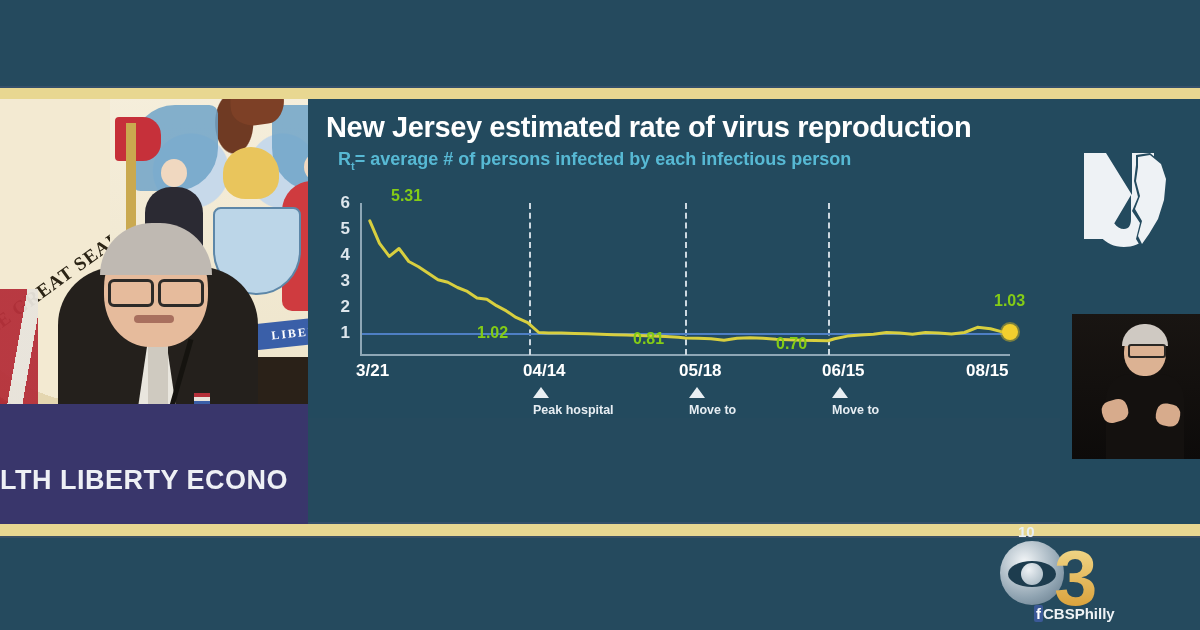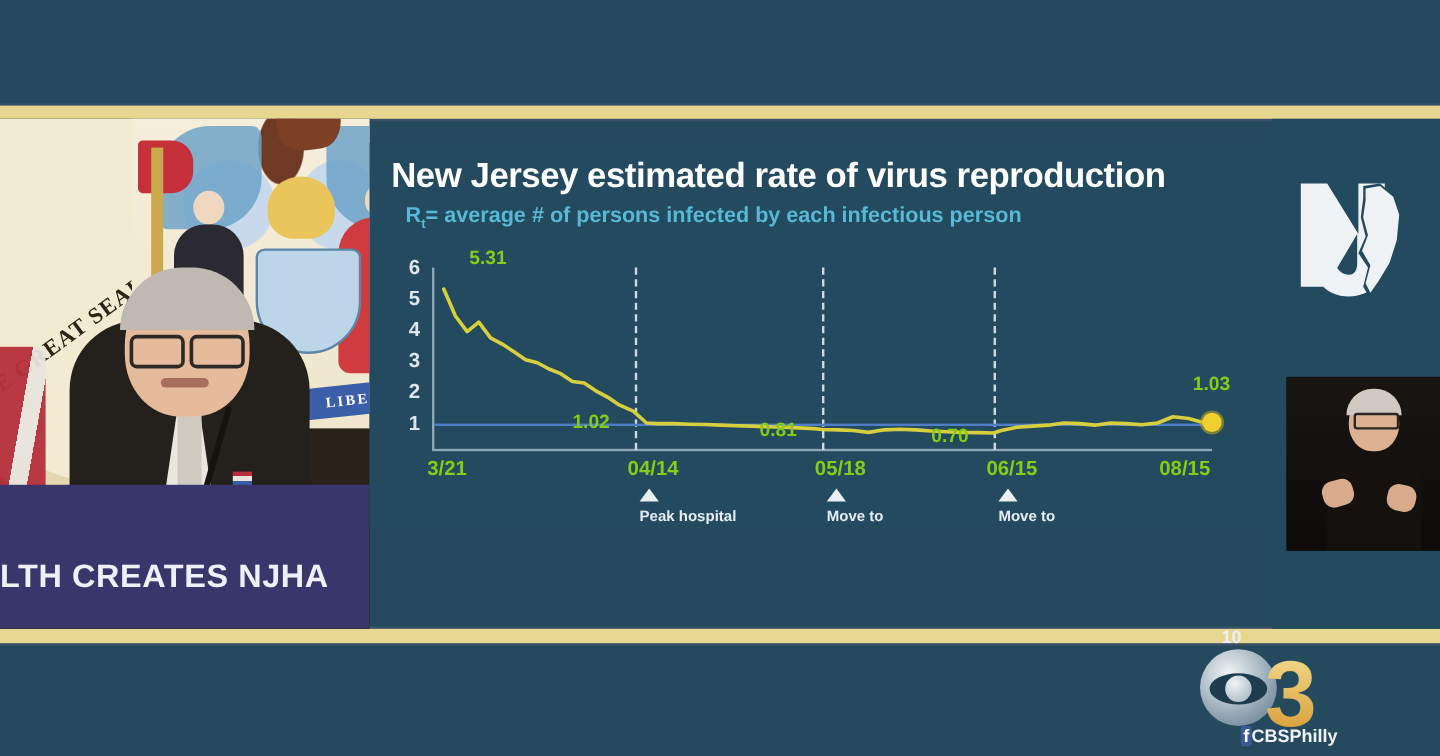--- a/index.html
+++ b/index.html
@@ -64,21 +64,21 @@
         background:linear-gradient(#b5303a 0 34%,#e8e4dc 34% 66%,#3a5fa8 66% 100%);}
   .pocket{position:absolute;left:196px;top:338px;width:32px;height:18px;background:#e3c95c;border-radius:3px;}
   .bottle{position:absolute;left:30px;top:352px;width:28px;height:48px;background:#eef1f3;border-radius:5px 5px 3px 3px;}
   .bottle::before{content:"";position:absolute;left:4px;top:16px;width:20px;height:12px;background:#3f77b5;}
   .papers{position:absolute;left:100px;top:368px;width:96px;height:30px;background:#f0ece2;transform:rotate(-3deg);}
   .desk{position:absolute;left:0;bottom:0;width:308px;height:120px;background:#39366b;}
   .banner-text{position:absolute;left:0;bottom:28px;width:340px;
         font:700 27px "Liberation Sans",sans-serif;color:#eef0f5;letter-spacing:.5px;white-space:nowrap;}
 
   
-  #slide{position:absolute;left:308px;top:99px;width:752px;height:319px;background:#234a5e;overflow:hidden;margin-top:20px;}
+  #slide{position:absolute;left:308px;top:99px;width:752px;height:319px;background:#234a5e;overflow:hidden;}
   #slide-title{position:absolute;left:18px;top:12px;font:700 29px "Liberation Sans",sans-serif;
         color:#fff;letter-spacing:-.4px;white-space:nowrap;}
   #slide-sub{position:absolute;left:30px;top:50px;font:700 18px "Liberation Sans",sans-serif;
         color:#57b9d4;white-space:nowrap;}
   #slide-sub sub{font-size:11px;}
   #note{position:absolute;left:290px;top:88px;width:420px;font:italic 700 13.5px "Liberation Sans",sans-serif;
         color:#e7edf1;line-height:1.45;}
   #note sub{font-size:9px;}
 
   
@@ -88,21 +88,21 @@
   .axis-y{position:absolute;left:38px;top:4px;width:2px;height:152px;background:#8ea7b6;}
   .axis-x{position:absolute;left:38px;top:155px;width:650px;height:2px;background:#8ea7b6;}
   .refline{position:absolute;left:40px;height:2px;background:#4e7fc4;}
   .vdash{position:absolute;top:4px;width:0;height:152px;border-left:2px dashed #cdd9e1;}
   #plot{position:absolute;left:38px;top:0;width:650px;height:156px;}
   .val-lbl{position:absolute;font:700 16px "Liberation Sans",sans-serif;color:#84cc16;white-space:nowrap;}
   .endpoint{position:absolute;width:16px;height:16px;border-radius:50%;background:#f2cf2e;
         box-shadow:0 0 0 2px rgba(210,180,30,.5);transform:translate(-50%,-50%);}
 
   
-  .xlab{position:absolute;font:700 17px "Liberation Sans",sans-serif;color:#84cc16;white-space:nowrap;}
+  .xlab{position:absolute;font:700 17px "Liberation Sans",sans-serif;color:#ffffff;white-space:nowrap;}
   .marker{position:absolute;}
   .marker .tri{width:0;height:0;border-left:8px solid transparent;border-right:8px solid transparent;
         border-bottom:11px solid #e9eff3;margin-bottom:4px;}
   .marker .cap{font:700 12.5px "Liberation Sans",sans-serif;color:#e6edf2;line-height:1.35;white-space:nowrap;}
   .marker .cap sup{font-size:8px;}
 
   
   .fn{position:absolute;color:#b9ccd8;font-family:"Liberation Sans",sans-serif;line-height:1.35;}
   #fn0{left:14px;top:352px;font-size:3.6px;width:700px;}
   #fn1{left:14px;top:362px;font-size:3.6px;width:728px;}
@@ -181,21 +181,21 @@
         <i></i>
         <i></i>
       </div>
     <div class="gov-mouth"></div>
     <div class="pin"></div>
     <div class="pocket"></div>
     <div class="mic"></div>
     <div class="papers"></div>
     <div class="bottle"></div>
     <div class="desk">
-      <div class="banner-text">LTH CREATES NJHA</div>
+      <div class="banner-text">LTH LIBERTY ECONO</div>
     </div>
   </div>
 
   <div id="slide">
 
     <div id="slide-title">New Jersey estimated rate of virus reproduction</div>
 
     <div id="slide-sub">
       <span>R</span><sub>t</sub><span>= average # of persons infected by each infectious person</span>
     </div>

